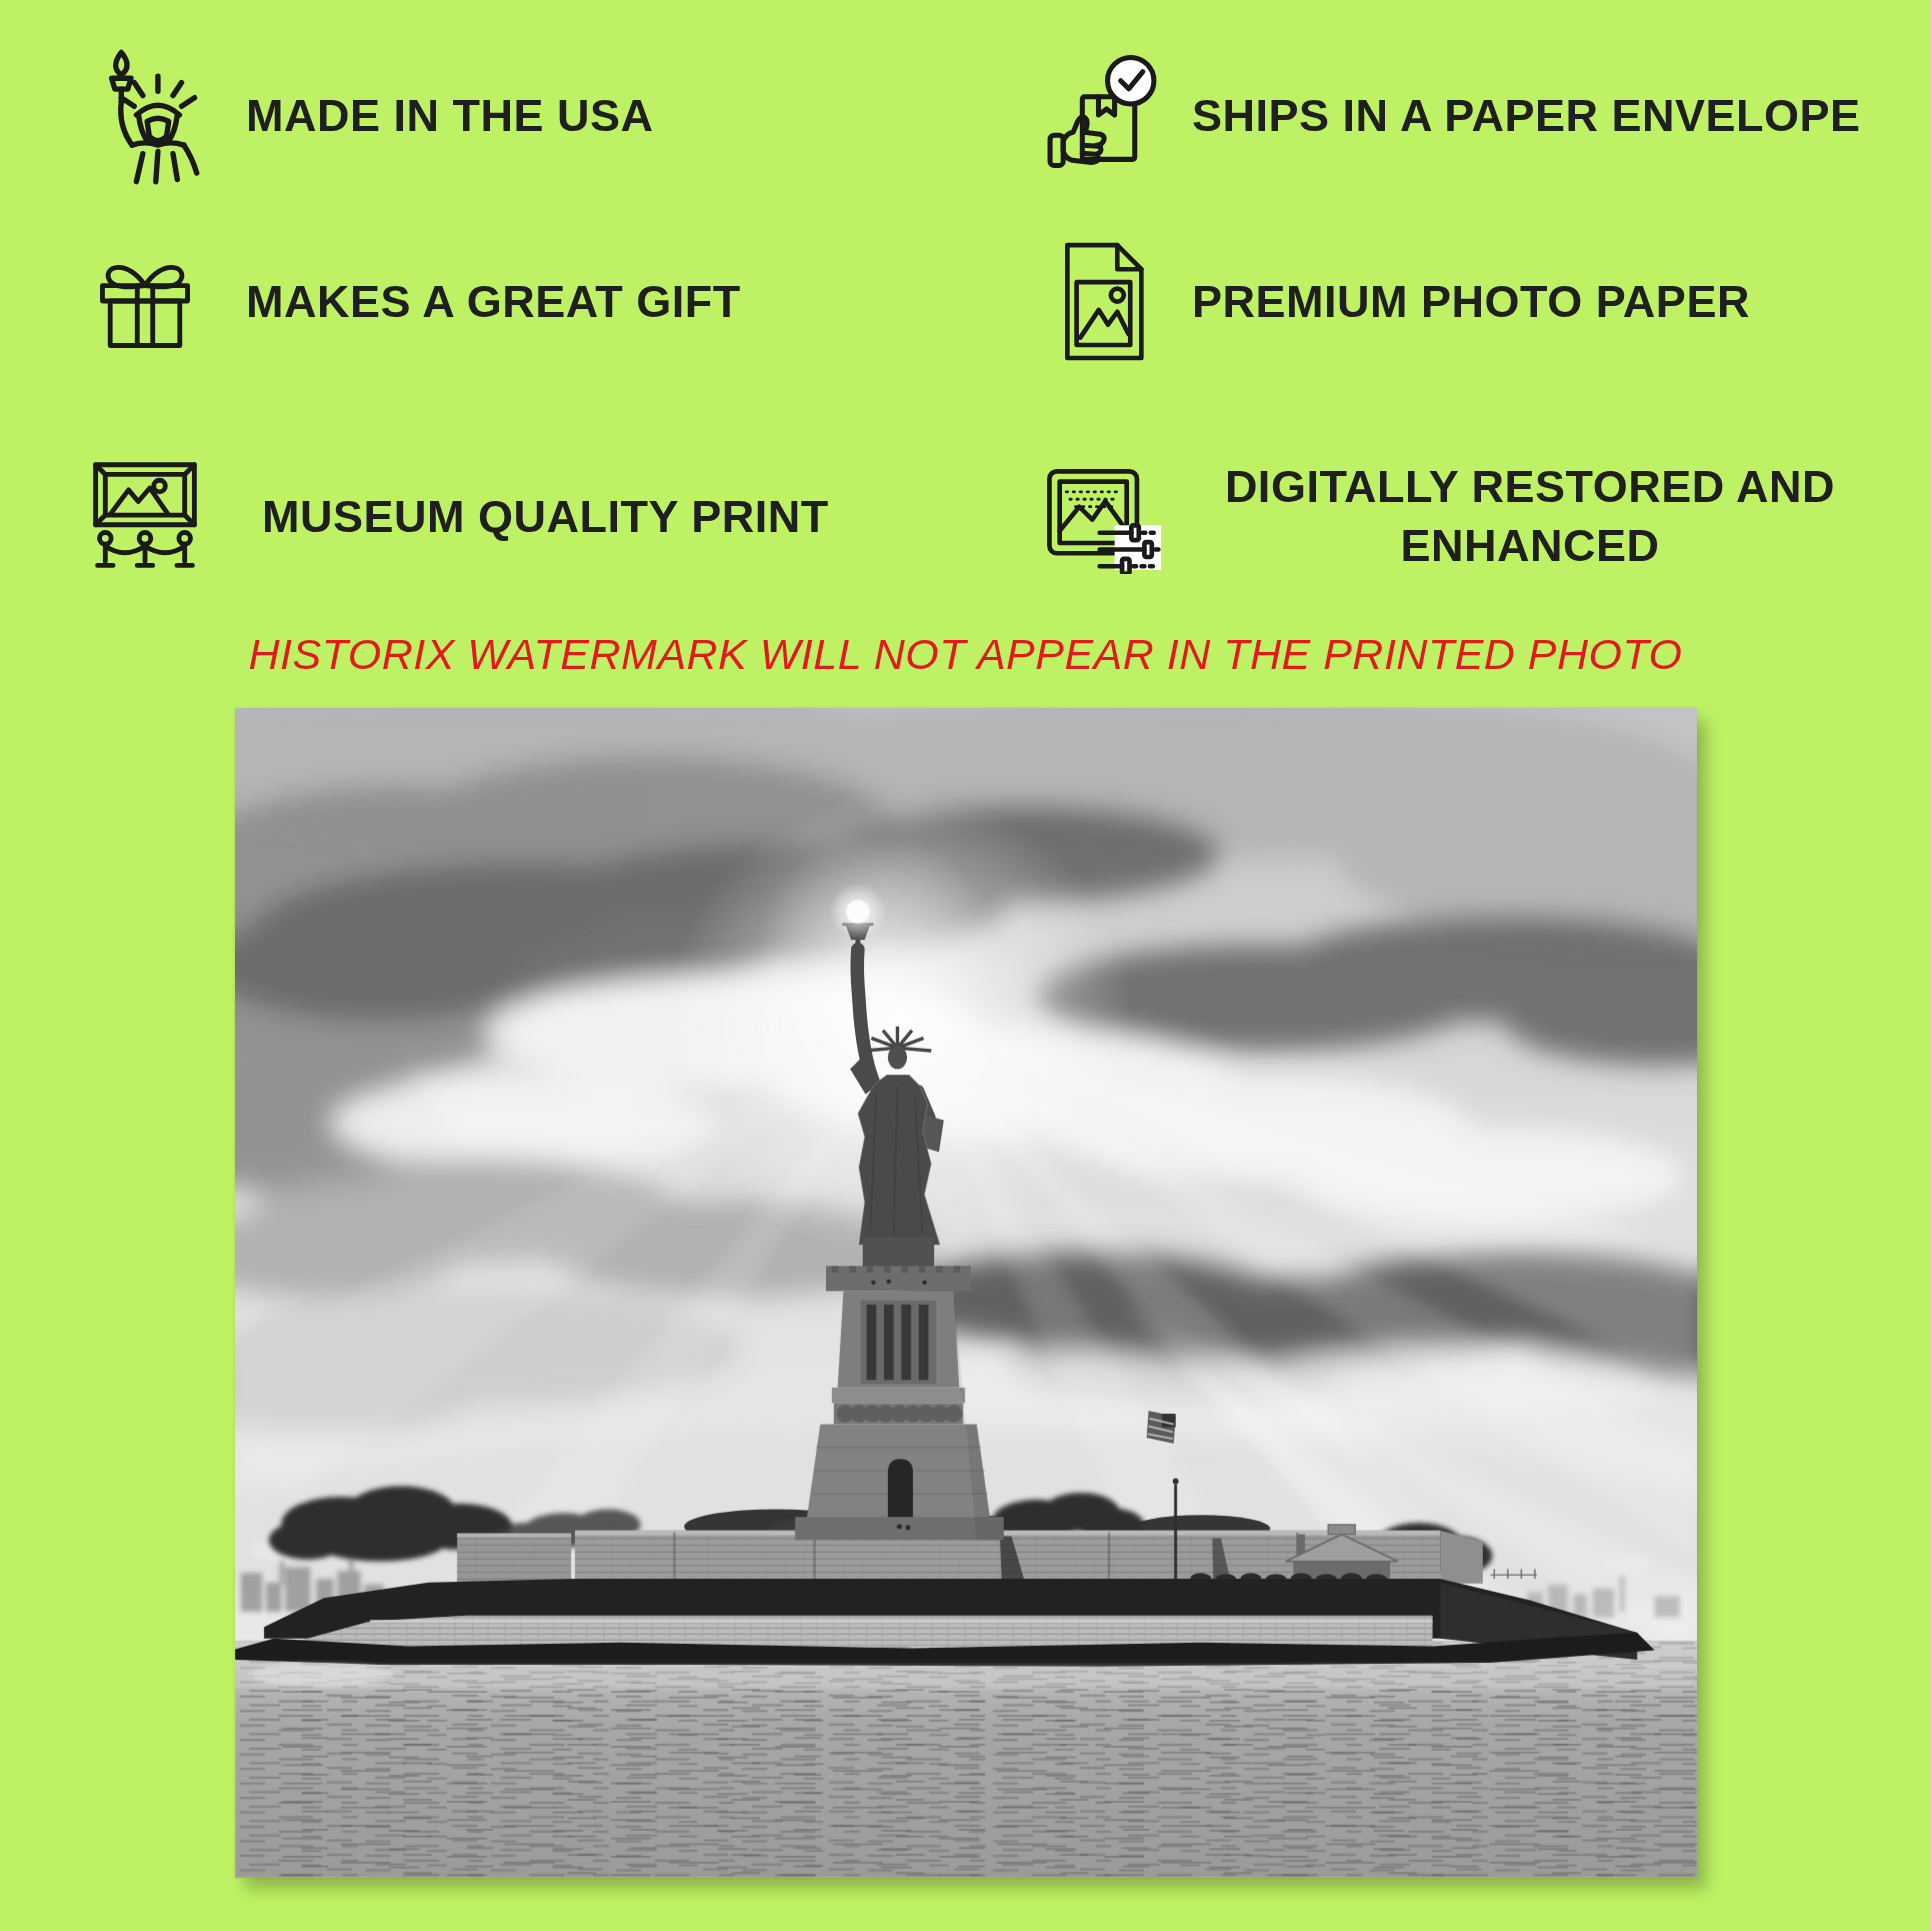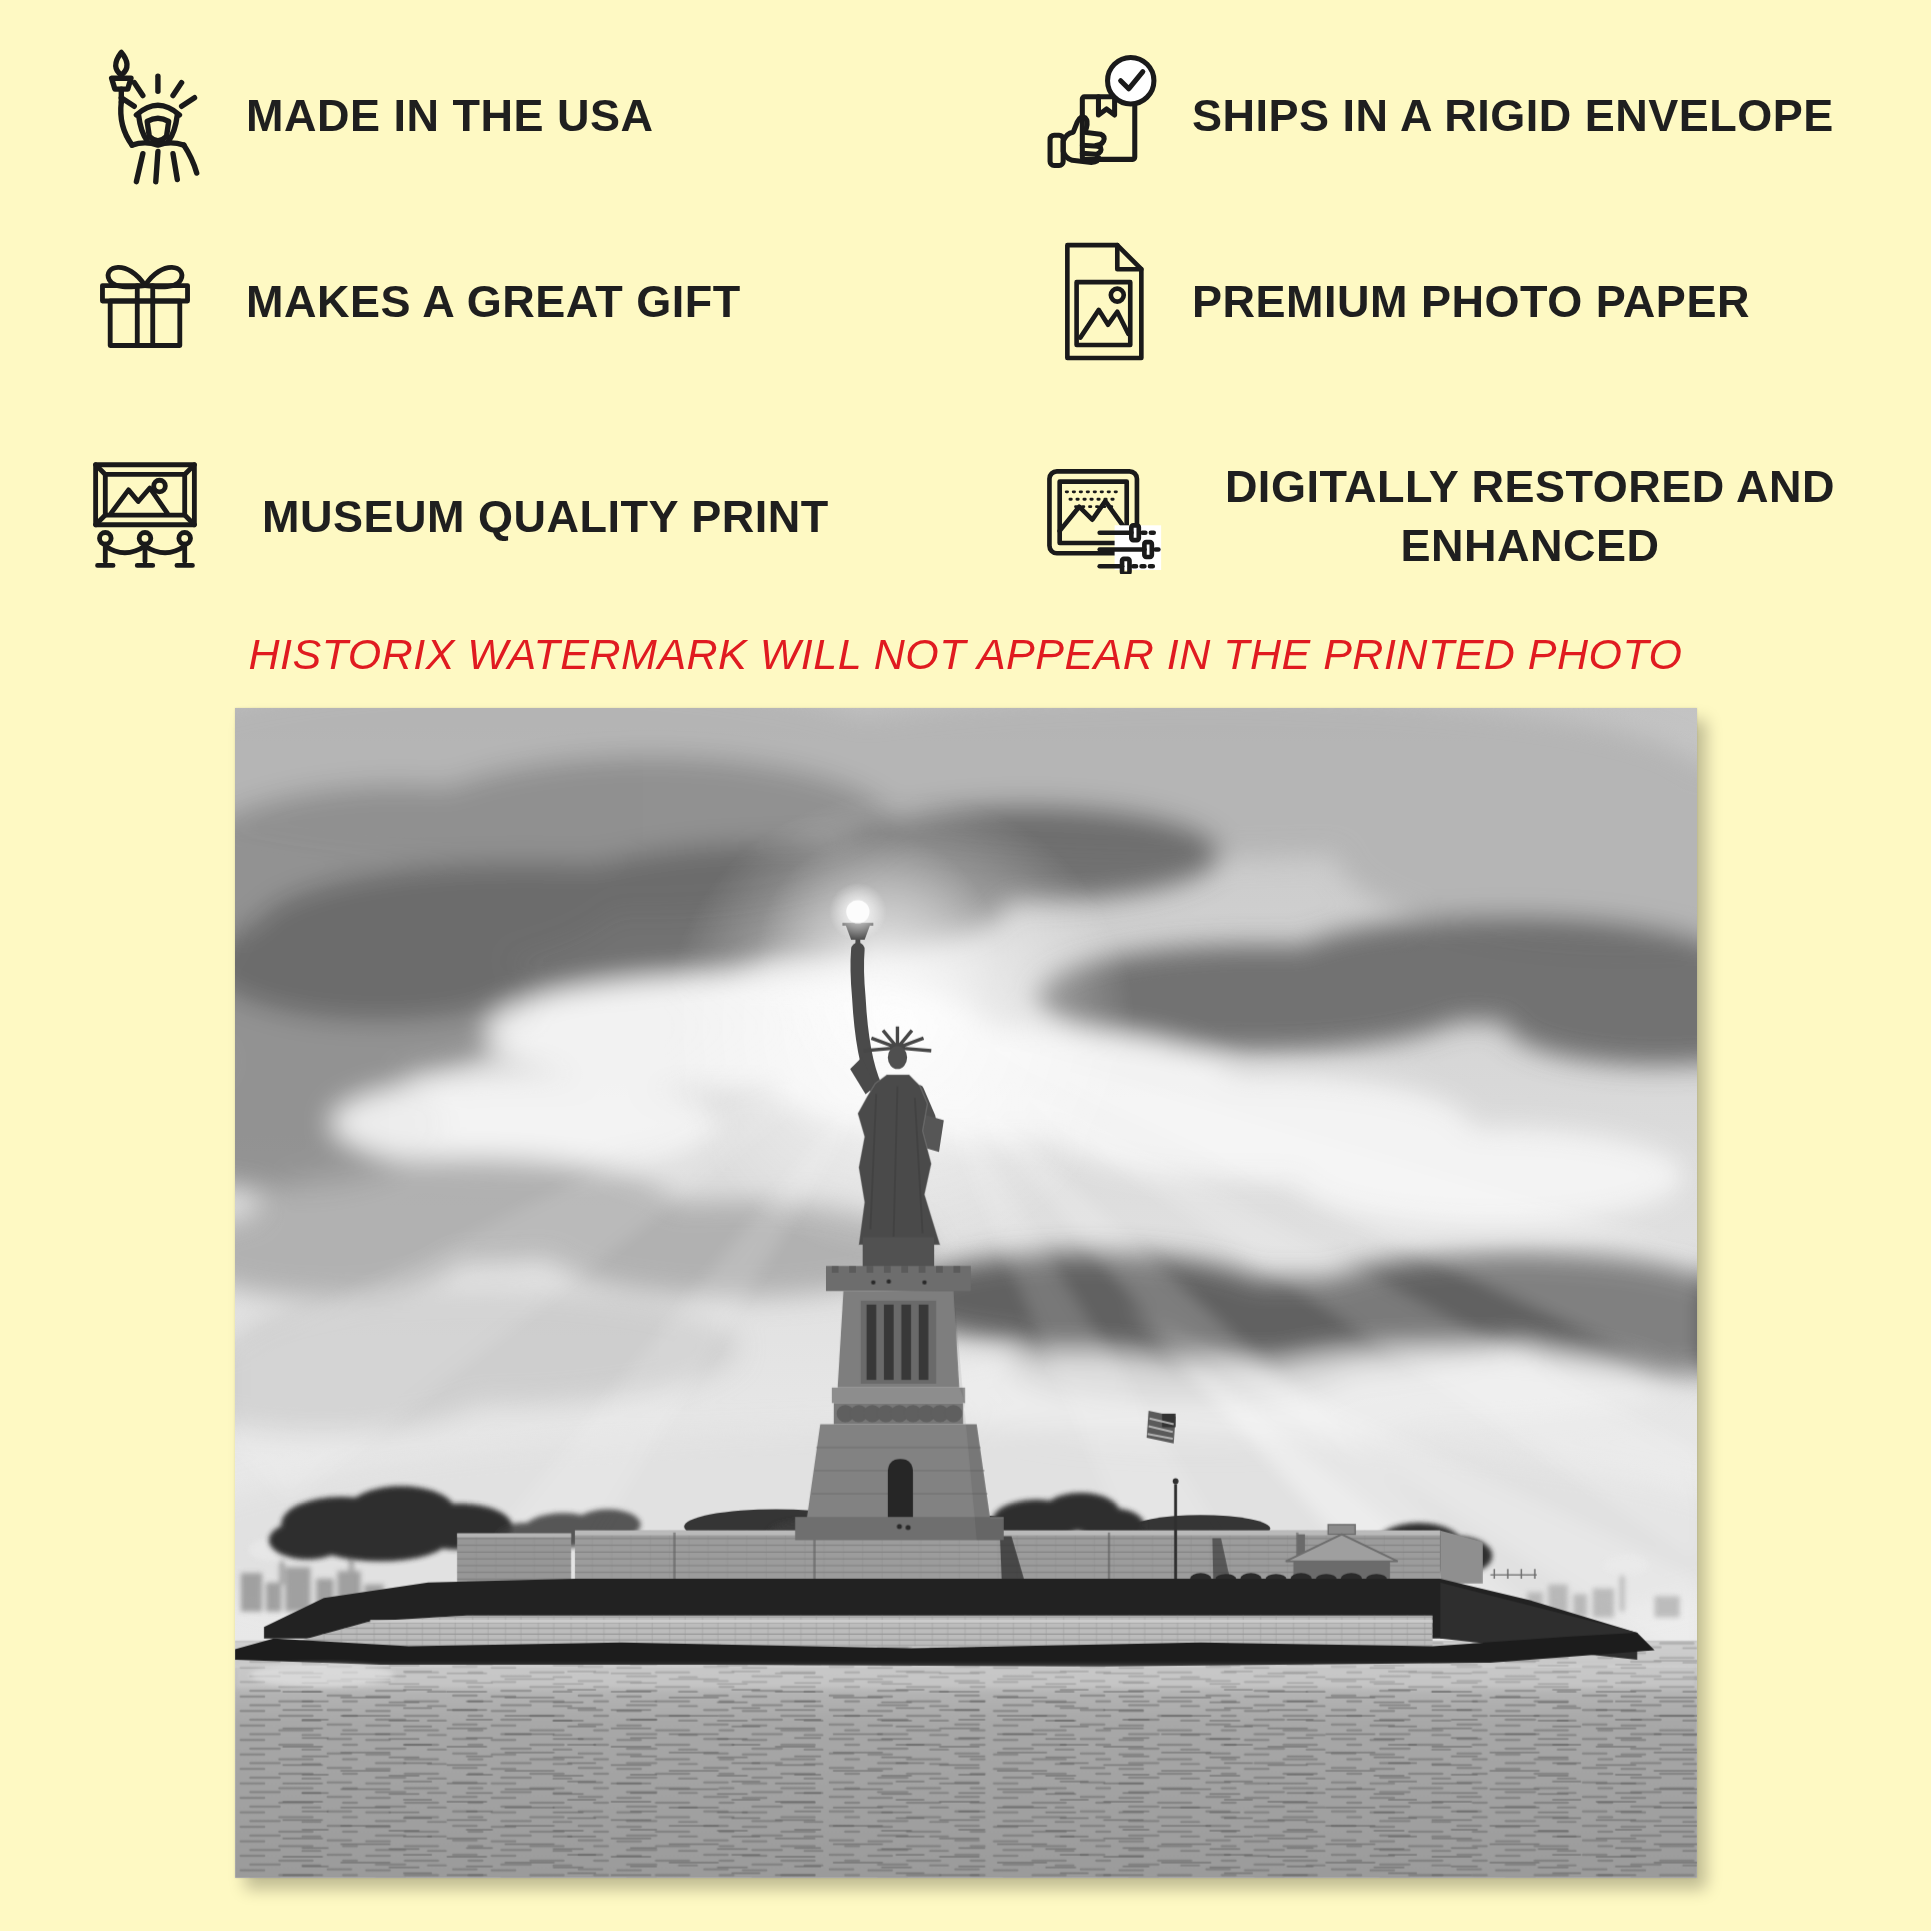--- a/index.html
+++ b/index.html
@@ -1,16 +1,16 @@
 <!DOCTYPE html>
 <html><head>
 <meta charset="utf-8">
 <style>
   html,body{margin:0;padding:0;background:#ffffff;}
-  .page{position:relative;width:1931px;height:1931px;background:#fef9c3;overflow:hidden;
+  .page{position:relative;width:1931px;height:1931px;background:#bef264;overflow:hidden;
         font-family:"Liberation Sans", sans-serif;color:#1f1f1f;}
   .feature{position:absolute;display:flex;align-items:center;}
   .feature .icon-box{flex:0 0 auto;display:flex;align-items:center;justify-content:center;}
   .feature .icon-box svg{display:block;}
   .feature-label{font-size:45px;font-weight:700;letter-spacing:0.5px;color:#1f1f1f;white-space:nowrap;}
   .feature-label.wrap{white-space:normal;width:676px;text-align:center;line-height:1.32;}
   .f1L{left:72px;top:43px;height:145px;}   .f1L .icon-box{width:145px;margin-right:29px;}
   .f1R{left:1035px;top:43px;height:145px;} .f1R .icon-box{width:135px;margin-right:22px;}
   .f2L{left:72px;top:239px;height:126px;}  .f2L .icon-box{width:145px;margin-right:29px;}
   .f2R{left:1035px;top:232px;height:140px;align-items:center;}.f2R .icon-box{width:135px;margin-right:22px;}
@@ -64,21 +64,21 @@
           <path d="M56,46 L56,64 L64,58 L72,64 L72,46"></path>
           <circle cx="88" cy="30" r="23" fill="#ffffff"></circle>
           <path d="M78,30 L86,38 L100,21"></path>
           <rect x="8" y="84" width="13" height="30" rx="4"></rect>
           <path d="M21,90 Q24,82 31,81 L35,71 Q38,64 43,67 Q46,70 44,77 L42,81 L58,83 Q63,85 61,90 Q59,94 54,94 L58,96 Q60,101 54,103 L56,106 Q56,111 49,111 L30,109 Q23,107 21,100 Z"></path>
           <path d="M40,94 L56,95"></path>
             <path d="M40,102 L53,103"></path>
         </g>
       </svg>
     </span>
-    <span class="feature-label">SHIPS IN A RIGID ENVELOPE</span>
+    <span class="feature-label">SHIPS IN A PAPER ENVELOPE</span>
   </div>
 
   <div class="feature f2L">
     <span class="icon-box">
       <svg width="116" height="118" viewBox="0 0 120 122">
         <g class="ic">
           <path d="M60,44 C42,16 16,24 23,38 C27,47 44,46 60,44 Z"></path>
           <path d="M60,44 C78,16 104,24 97,38 C93,47 76,46 60,44 Z"></path>
           <rect x="16" y="44" width="88" height="16"></rect>
           <rect x="24" y="60" width="72" height="46"></rect>

